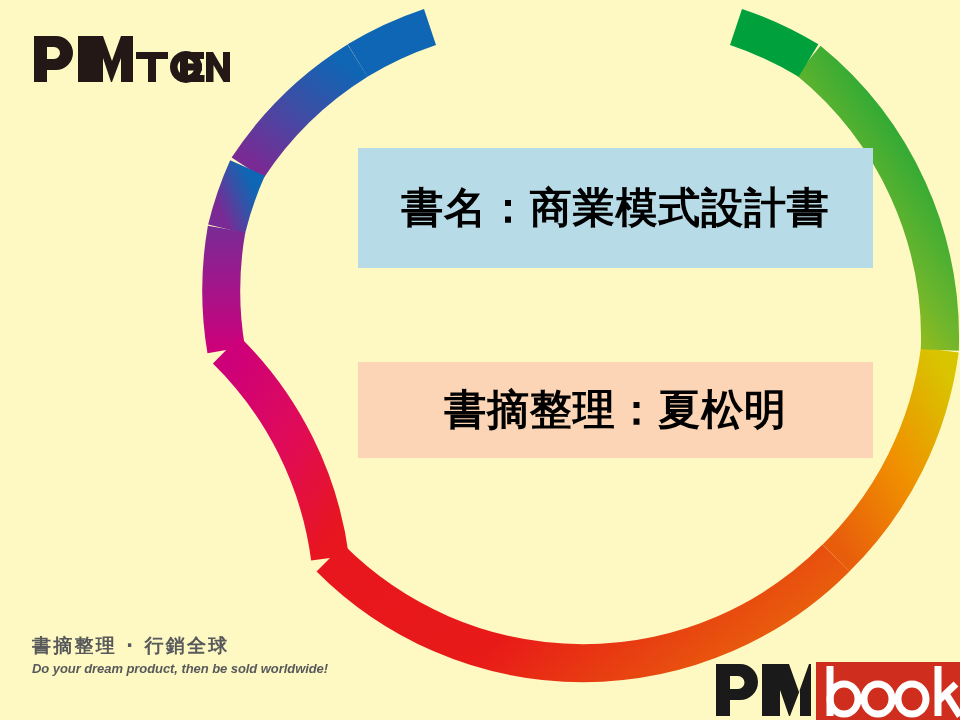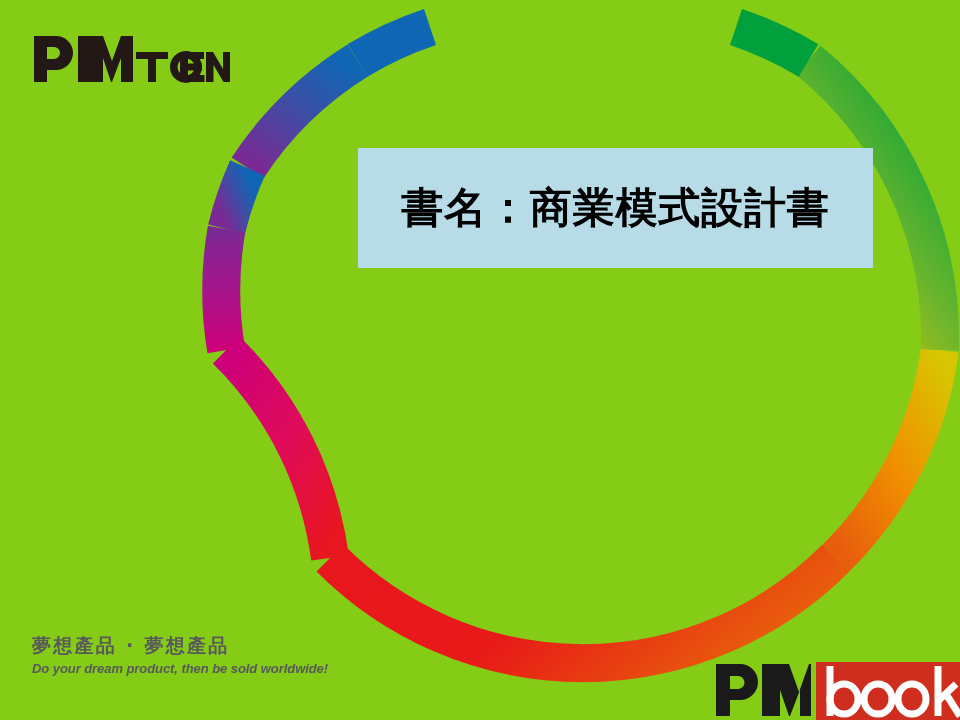--- a/index.html
+++ b/index.html
@@ -89,21 +89,21 @@
   
   #pmbook-logo{
     position:absolute;
     right:0px; bottom:0px;
     width:250px; height:62px;
   }
 </style>
 </head>
 <body>
 
-<div id="slide" style="background: #84cc16;">
+<div id="slide" style="background: #fef9c3;">
 
   <svg id="ring-layer" viewBox="0 0 960 720" width="960" height="720" xmlns="http://www.w3.org/2000/svg">
     <defs>
       <linearGradient id="gLeftTop" x1="0.85" y1="0" x2="0.1" y2="1">
         <stop offset="0" stop-color="#0f66b4"></stop>
         <stop offset="0.45" stop-color="#3b4fa6"></stop>
         <stop offset="1" stop-color="#7a2a94"></stop>
       </linearGradient>
       <linearGradient id="gLeftMid" x1="0.5" y1="0" x2="0.5" y2="1">
         <stop offset="0" stop-color="#7a2a94"></stop>
@@ -176,23 +176,26 @@
   </svg>
 
   <svg style="position:absolute;left:178px;top:28px;width:32px;height:62px;" viewBox="0 0 32 62" xmlns="http://www.w3.org/2000/svg">
     <path d="M2 24 h24 v7 h-16 v4.5 h14 v7 h-14 v4.5 h16.5 v7 h-24.5 z" fill="#231815"></path>
   </svg>
 
   <div class="text-box" id="title-box" style="background: rgb(183, 220, 232);">
     <span style="color: rgb(0, 0, 0);">書名：商業模式設計書</span>
   </div>
 
+  <div class="text-box" id="author-box" style="background: rgb(251, 213, 181);">
+    <span style="color: rgb(0, 0, 0);">書摘整理：夏松明</span>
+  </div>
 
   <div id="tagline">
-    <div id="tagline-cn" style="color: rgb(88, 89, 91);">夢想產品 · 夢想產品</div>
+    <div id="tagline-cn" style="color: rgb(88, 89, 91);">書摘整理 · 行銷全球</div>
     <div id="tagline-en" style="color: rgb(88, 89, 91);">Do your dream product, then be sold worldwide!</div>
   </div>
 
   <svg id="pmbook-logo" viewBox="0 0 250 62" xmlns="http://www.w3.org/2000/svg">
 
     <rect x="106" y="4" width="150" height="58" fill="#cf2e1e"></rect>
 
     <path d="M6 6 h24 a18 18 0 0 1 0 36 h-10 v16 h-14 z
              M20 18 v13 h8 a6.5 6.5 0 0 0 0 -13 z" fill="#1a1a1a" fill-rule="evenodd"></path>
 

